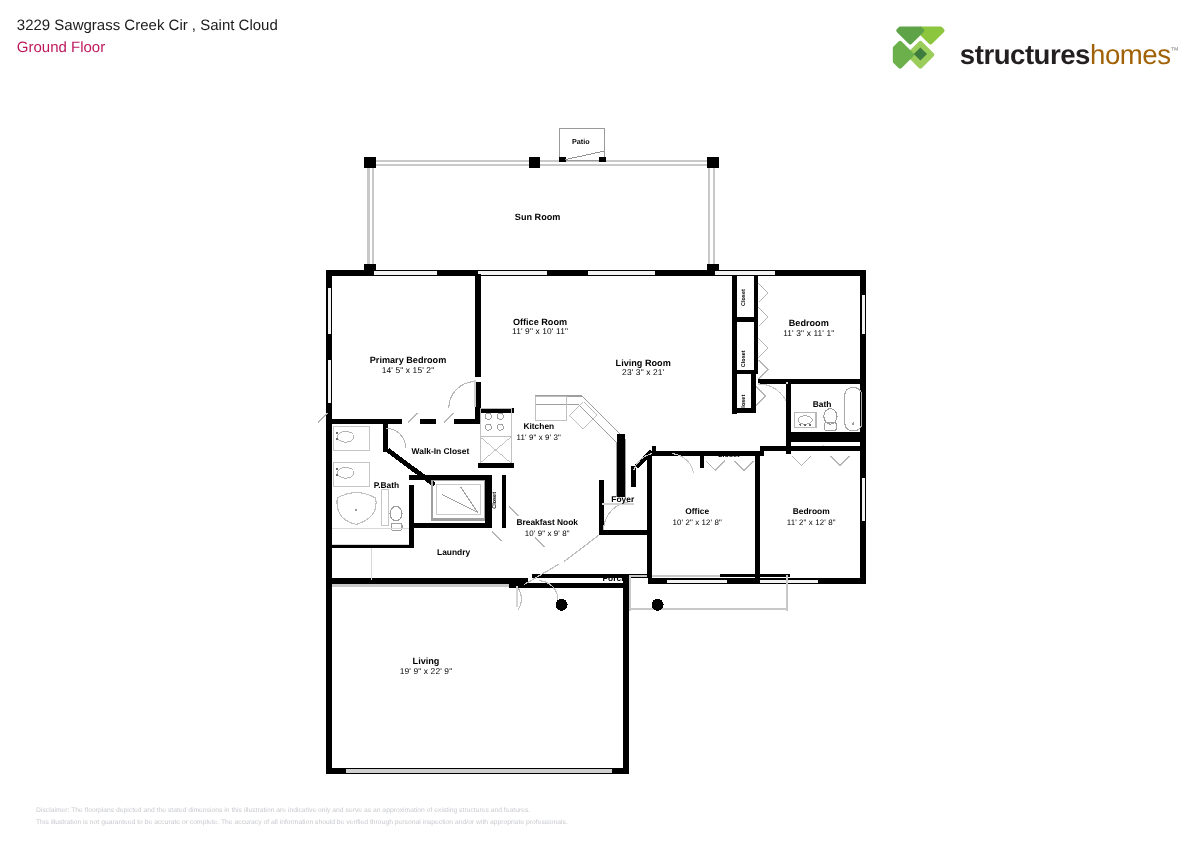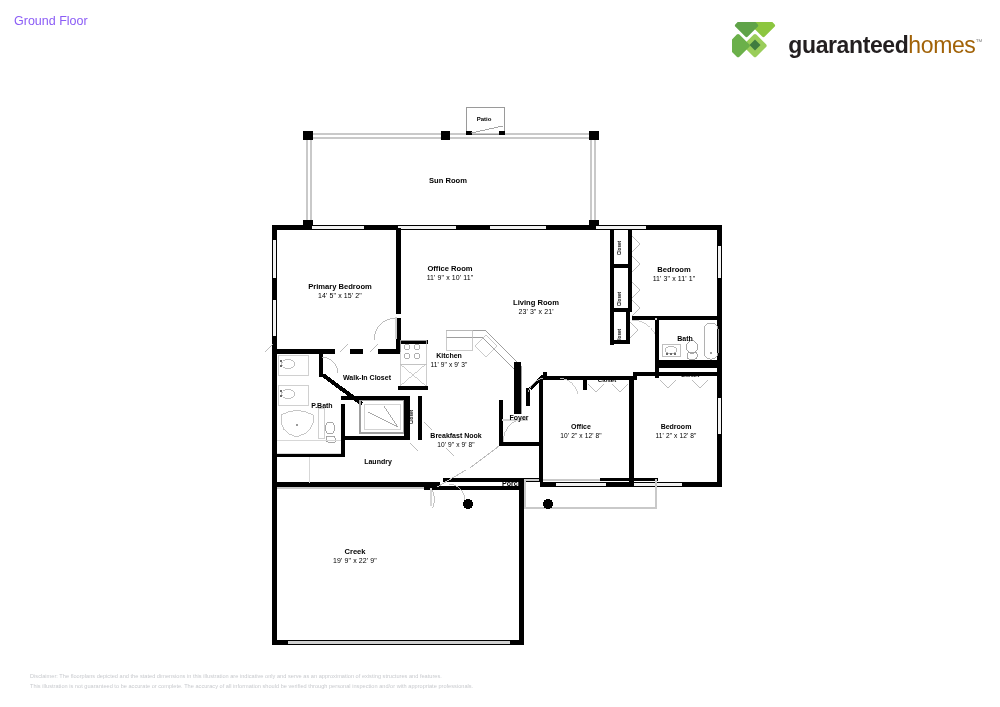--- a/index.html
+++ b/index.html
@@ -24,21 +24,21 @@
     left: 14px; top: 12px;
     line-height: 1.45;
   }
   .addr-line1 {
     font-size: 12.5px;
     color: #1b1b1b;
     white-space: nowrap;
   }
   .addr-line2 {
     font-size: 12.5px;
-    color: #8b5cf6;
+    color: #be185d;
     white-space: nowrap;
   }
 
   
   .logo {
     position: absolute;
     right: 18px; top: 22px;
     display: flex;
     align-items: center;
     gap: 10px;
@@ -105,35 +105,36 @@
     letter-spacing: 0.02px;
   }
   .disclaimer div { white-space: nowrap; }
 </style>
 </head>
 <body>
 
 <div id="page">
 
   <div class="addr-block">
+    <div class="addr-line1">3229 Sawgrass Creek Cir , Saint Cloud</div>
     <div class="addr-line2">Ground Floor</div>
   </div>
 
   <div class="logo">
     <svg class="logo-mark" viewBox="0 0 100 100">
       <g transform="translate(50,50)">
         <rect x="-40" y="-40" width="38" height="38" rx="4" transform="rotate(45) translate(4,-22)" fill="#8cc63f"></rect>
         <rect x="-40" y="-40" width="38" height="38" rx="4" transform="rotate(45) translate(-22,4)" fill="#5fa348"></rect>
         <rect x="-40" y="-40" width="38" height="38" rx="4" transform="rotate(45) translate(22,22)" fill="#9acd5a"></rect>
         <rect x="-40" y="-40" width="38" height="38" rx="4" transform="rotate(45) translate(-4,48)" fill="#6bb04a"></rect>
         <polygon points="0,-12 12,0 0,12 -12,0" fill="#3f7d3f"></polygon>
       </g>
     </svg>
     <div class="logo-text">
-      <span class="w1">guaranteed</span><span class="w2">homes</span><span class="logo-tm">™</span>
+      <span class="w1">structures</span><span class="w2">homes</span><span class="logo-tm">™</span>
     </div>
   </div>
 
   <div id="plan">
     <svg width="1000" height="707" viewBox="0 0 1000 707" shape-rendering="crispEdges">
 
       <g>
 
         <rect x="306" y="133" width="292" height="2" fill="#c9c9c9"></rect>
         <rect x="306" y="137" width="292" height="1.5" fill="#c9c9c9"></rect>
@@ -353,21 +354,21 @@
     </svg>
   </div>
 
   <div id="labels">
       <div class="rlabel sz-sm" style="left: 484px; top: 120px;">
         <span class="nm">Patio</span>
       </div>
       <div class="rlabel sz-lg" style="left: 448px; top: 181px;">
         <span class="nm">Sun Room</span>
       </div>
-      <div class="rlabel sz-lg" style="left: 340px; top: 291px;">
+      <div class="rlabel sz-lg" style="left: 340px; top: 305px;">
         <span class="nm">Primary Bedroom</span>
         <span class="dim">14' 5" x 15' 2"</span>
       </div>
       <div class="rlabel sz-lg" style="left: 450px; top: 273px;">
         <span class="nm">Office Room</span>
         <span class="dim">11' 9" x 10' 11"</span>
       </div>
       <div class="rlabel sz-lg" style="left: 536px; top: 307px;">
         <span class="nm">Living Room</span>
         <span class="dim">23' 3" x 21'</span>
@@ -404,21 +405,21 @@
         <span class="dim">10' 2" x 12' 8"</span>
       </div>
       <div class="rlabel sz-md" style="left: 676px; top: 432px;">
         <span class="nm">Bedroom</span>
         <span class="dim">11' 2" x 12' 8"</span>
       </div>
       <div class="rlabel sz-md" style="left: 512px; top: 484px;">
         <span class="nm">Porch</span>
       </div>
       <div class="rlabel sz-lg" style="left: 355px; top: 556px;">
-        <span class="nm">Creek</span>
+        <span class="nm">Living</span>
         <span class="dim">19' 9" x 22' 9"</span>
       </div>
       <div class="rlabel sz-xs vert" style="left: 620px; top: 248px;">
         <span class="nm">Closet</span>
       </div>
       <div class="rlabel sz-xs vert" style="left: 620px; top: 299px;">
         <span class="nm">Closet</span>
       </div>
       <div class="rlabel sz-xs vert" style="left: 620px; top: 336px;">
         <span class="nm">Closet</span>

